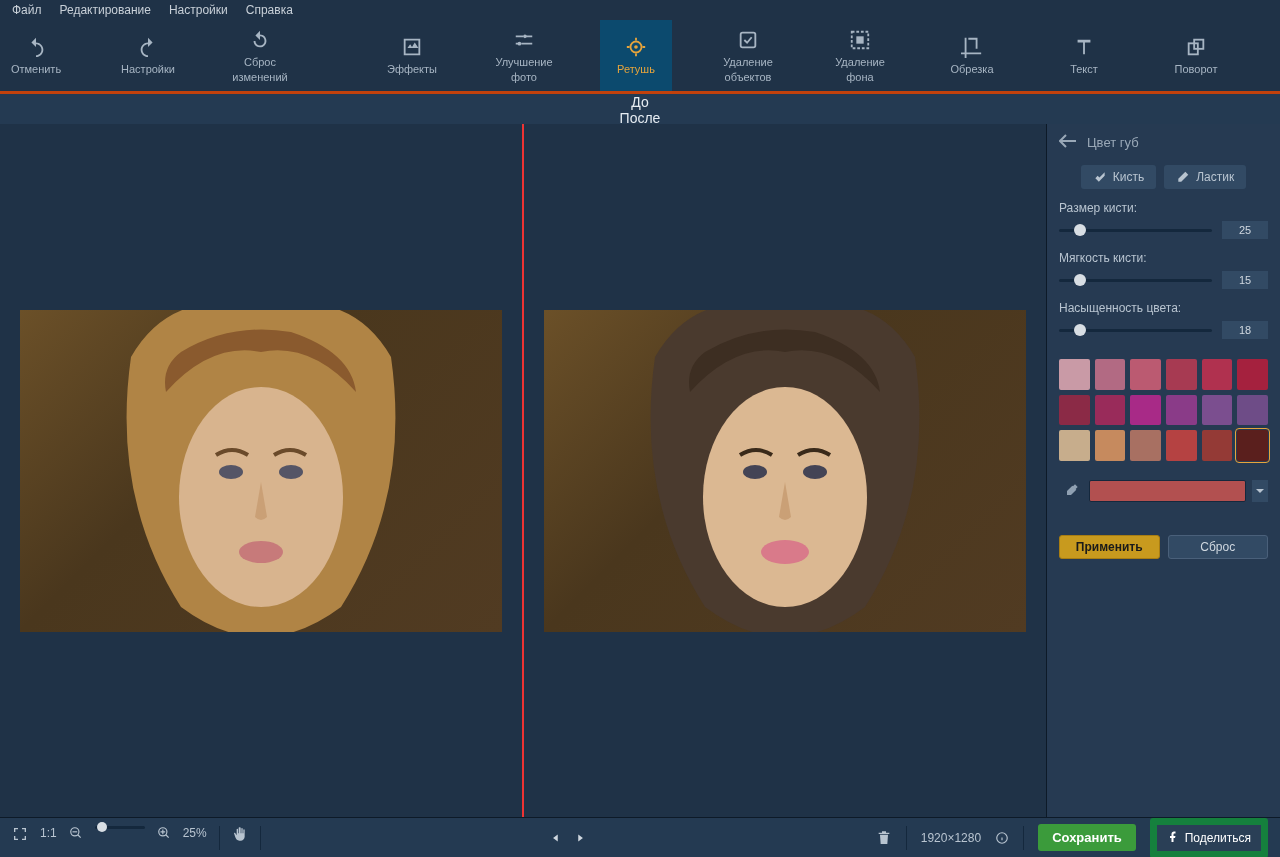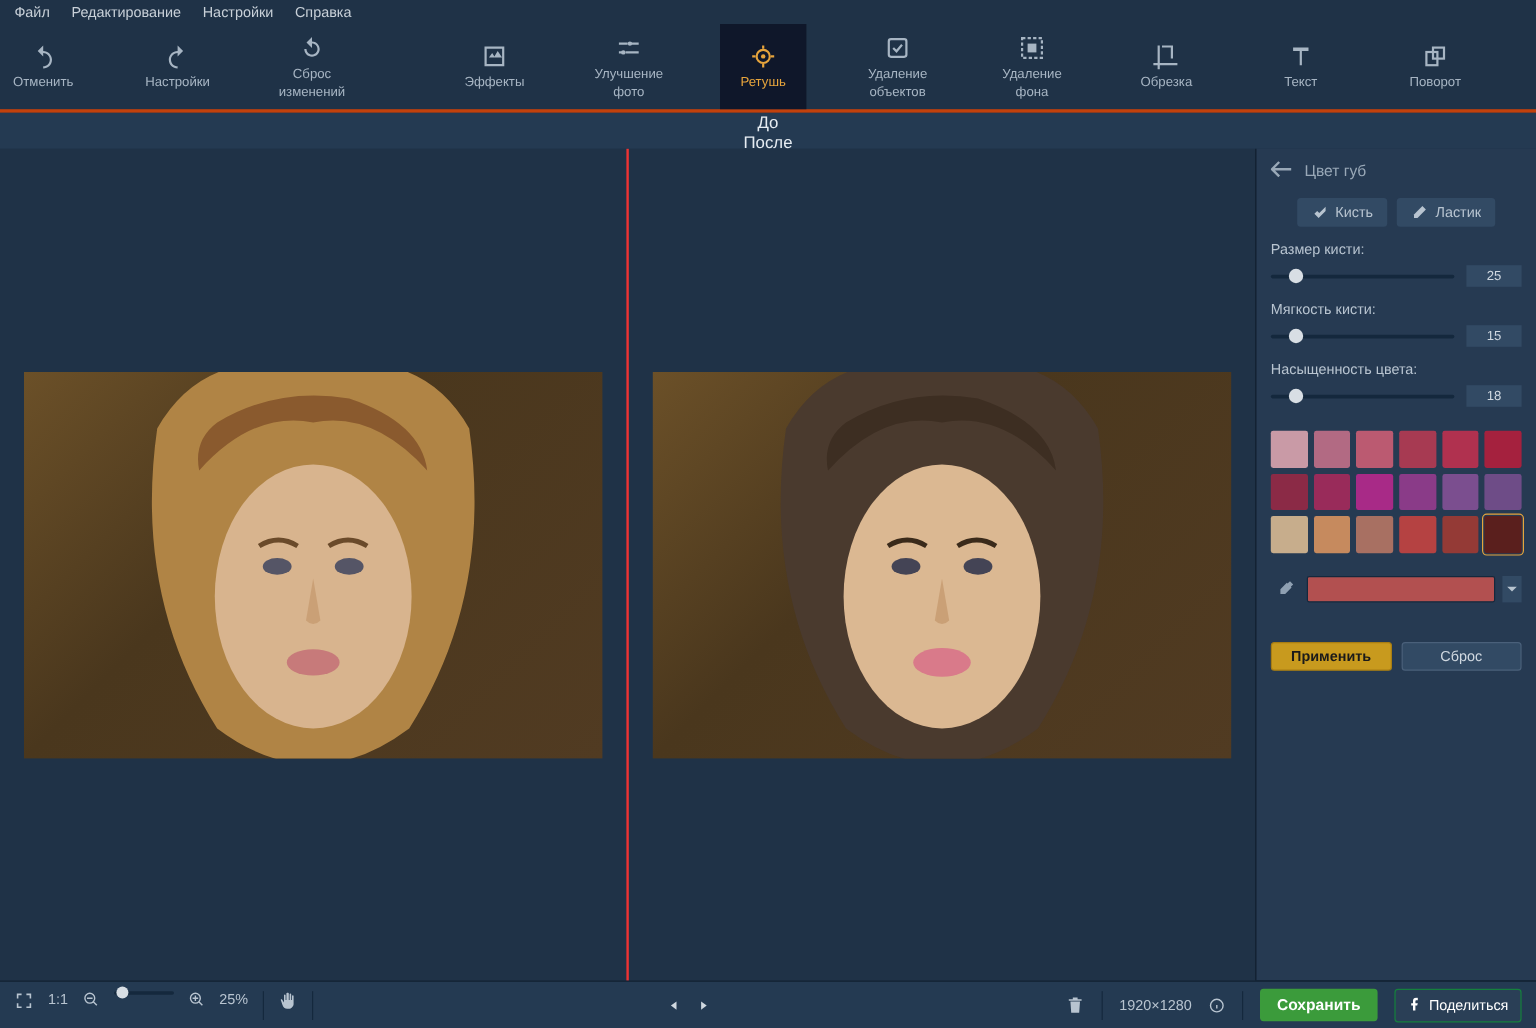--- a/index.html
+++ b/index.html
@@ -3,21 +3,21 @@
 <meta charset="utf-8">
 <style>
   * { box-sizing: border-box; margin: 0; padding: 0; font-family: Arial, sans-serif; }
   body { background: #1f3247; color: #c8d0d8; width: 1280px; height: 857px; overflow: hidden; display: flex; flex-direction: column; }
   
   .menubar { height: 20px; background: #1f3247; display: flex; align-items: center; padding: 0 12px; gap: 18px; font-size: 12px; }
   .menubar span { cursor: pointer; }
   
   .toolbar { height: 74px; background: #1f3247; display: flex; border-bottom: 3px solid #c2410c; gap: 40px; }
   .tool-btn { display: flex; flex-direction: column; align-items: center; justify-content: center; padding: 6px 12px; font-size: 11px; color: #a7b5c3; cursor: pointer; min-width: 72px; line-height: 1.3; text-align: center; }
-  .tool-btn.active { background: #0f172a; color: #e6a43c; }
+  .tool-btn.active { background: #0c4a6e; color: #e6a43c; }
   .tool-btn .ico { height: 26px; display: flex; align-items: center; justify-content: center; margin-bottom: 2px; }
   .tool-btn svg { fill: #a7b5c3; }
   .tool-btn.active svg { fill: #e6a43c; }
   .toolbar-spacer { flex: 1; }
   .toolbar-right { display: flex; border-left: 1px solid #0d1a28; flex-direction: column; }
   .toolbar-right .tool-btn { min-width: 90px; }
   .ba-pill { display: flex; gap: 1px; }
   .ba-pill span { width: 18px; height: 14px; background: #3fa8e0; border-radius: 2px; display: inline-flex; align-items: center; justify-content: center; }
   .ba-pill span svg { width: 10px; height: 8px; fill: #fff; }
   
@@ -56,21 +56,21 @@
   .btn.primary { background: #c89a1e; border-color: #a87d12; color: #1a1a1a; font-weight: bold; }
   
   .bottombar { height: 40px; background: #243a52; border-top: 1px solid #0d1a28; display: flex; align-items: center; padding: 0 12px; gap: 14px; font-size: 12px; color: #b8c4d0; }
   .bb-left { display: flex; align-items: flex-start; gap: 12px; }
   .bb-center { flex: 1; display: flex; align-items: center; justify-content: center; gap: 10px; }
   .bb-right { display: flex; align-items: center; gap: 14px; }
   .zoom-slider { width: 50px; height: 3px; background: #14283d; border-radius: 2px; position: relative; }
   .zoom-slider .thumb { width: 10px; height: 10px; background: #d8dee4; border-radius: 50%; position: absolute; top: -4px; left: 2px; }
   .icon-btn { cursor: pointer; display:flex; align-items:center; }
   .btn-save { background: #3b9b3b; color: #fff; border: none; padding: 6px 14px; border-radius: 3px; font-size: 13px; font-weight: bold; cursor: pointer; }
-  .btn-share { background: #2a3f56; color: #fff; border: 1px solid #15803d; padding: 6px 10px; border-radius: 3px; font-size: 12px; cursor: pointer; display:flex; align-items:flex-start; gap:6px; }
+  .btn-share { background: #2a3f56; color: #fff; border: 7px solid #15803d; padding: 6px 10px; border-radius: 3px; font-size: 12px; cursor: pointer; display:flex; align-items:flex-start; gap:6px; }
   .sep { width:1px; height:24px; background:#14283d; }
   
   .face { position:absolute; left:50%; top:52%; transform:translate(-50%,-50%); }
 </style>
 </head>
 <body>
 
 <div class="menubar">
   <span>Файл</span>
   <span>Редактирование</span>

